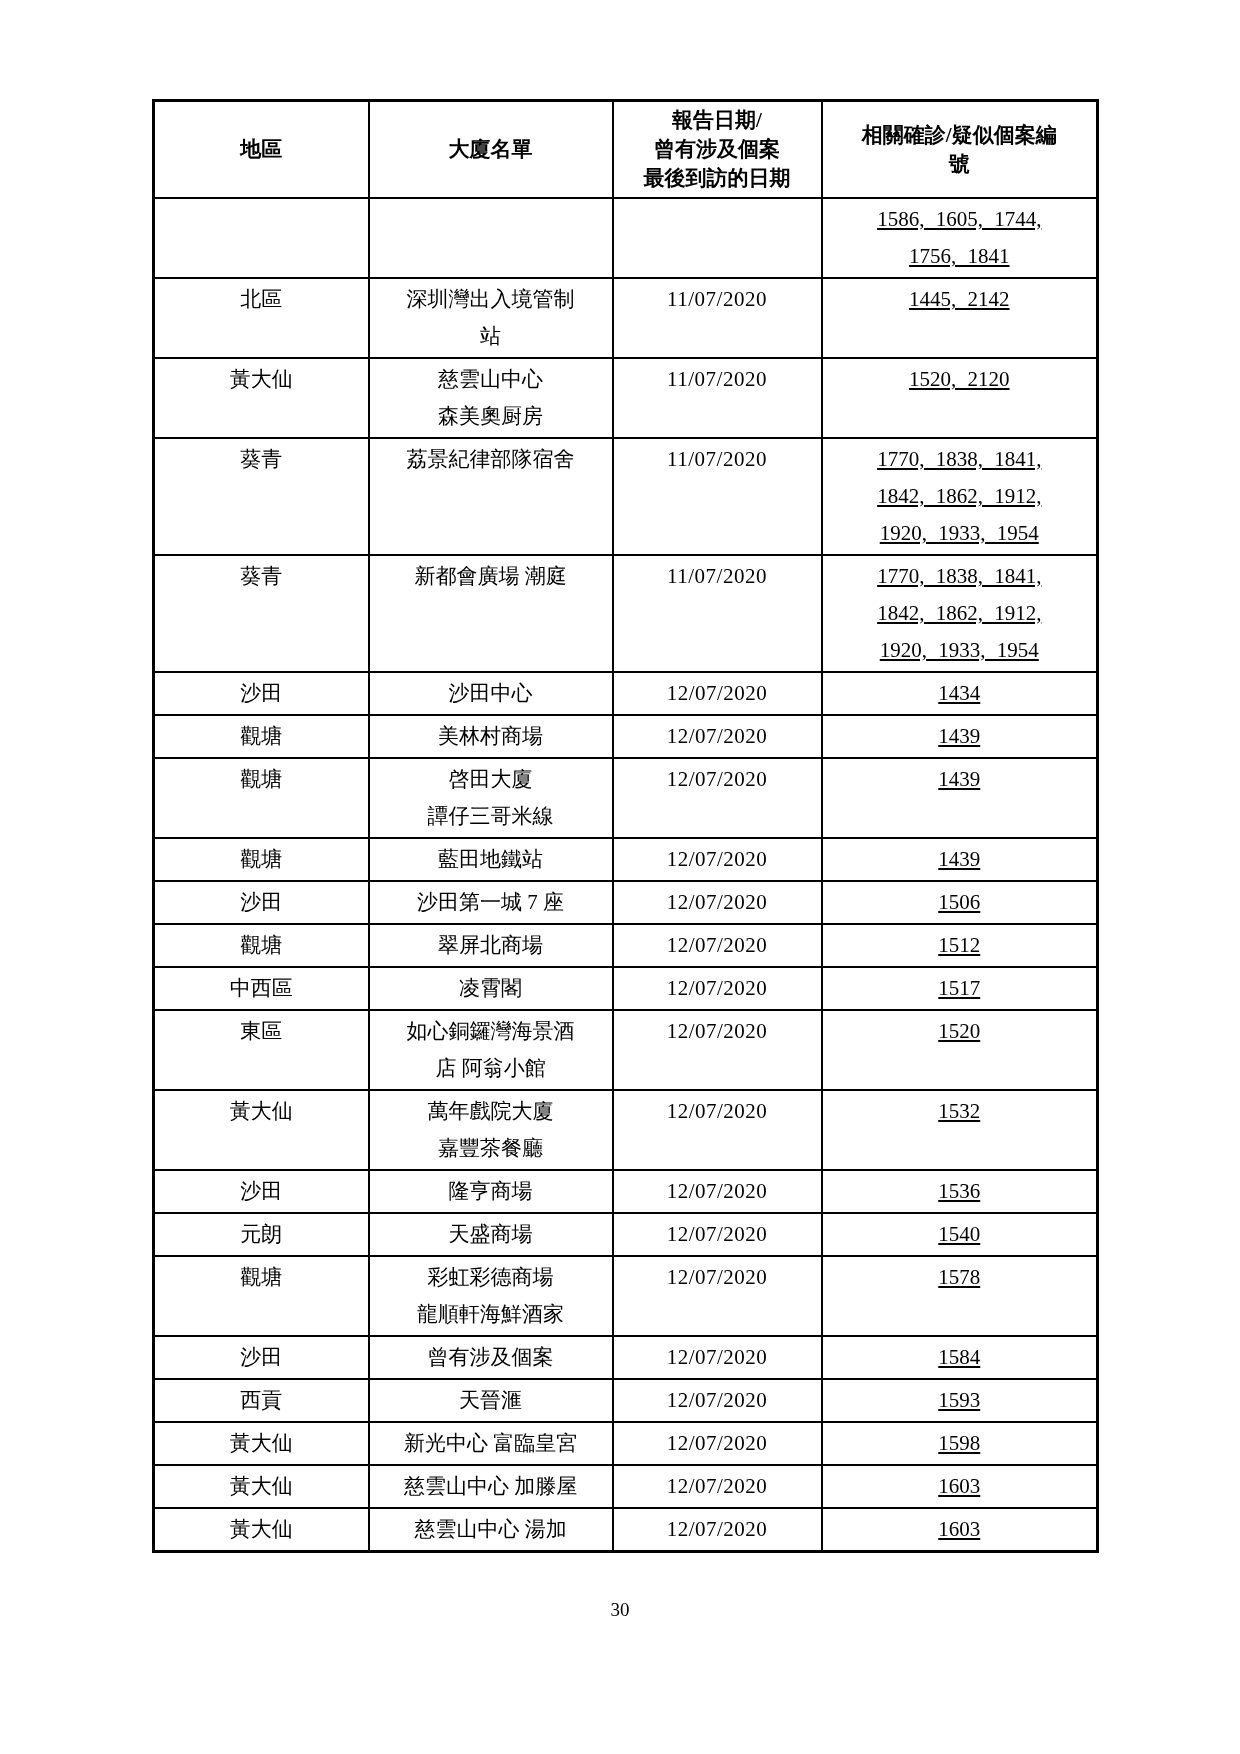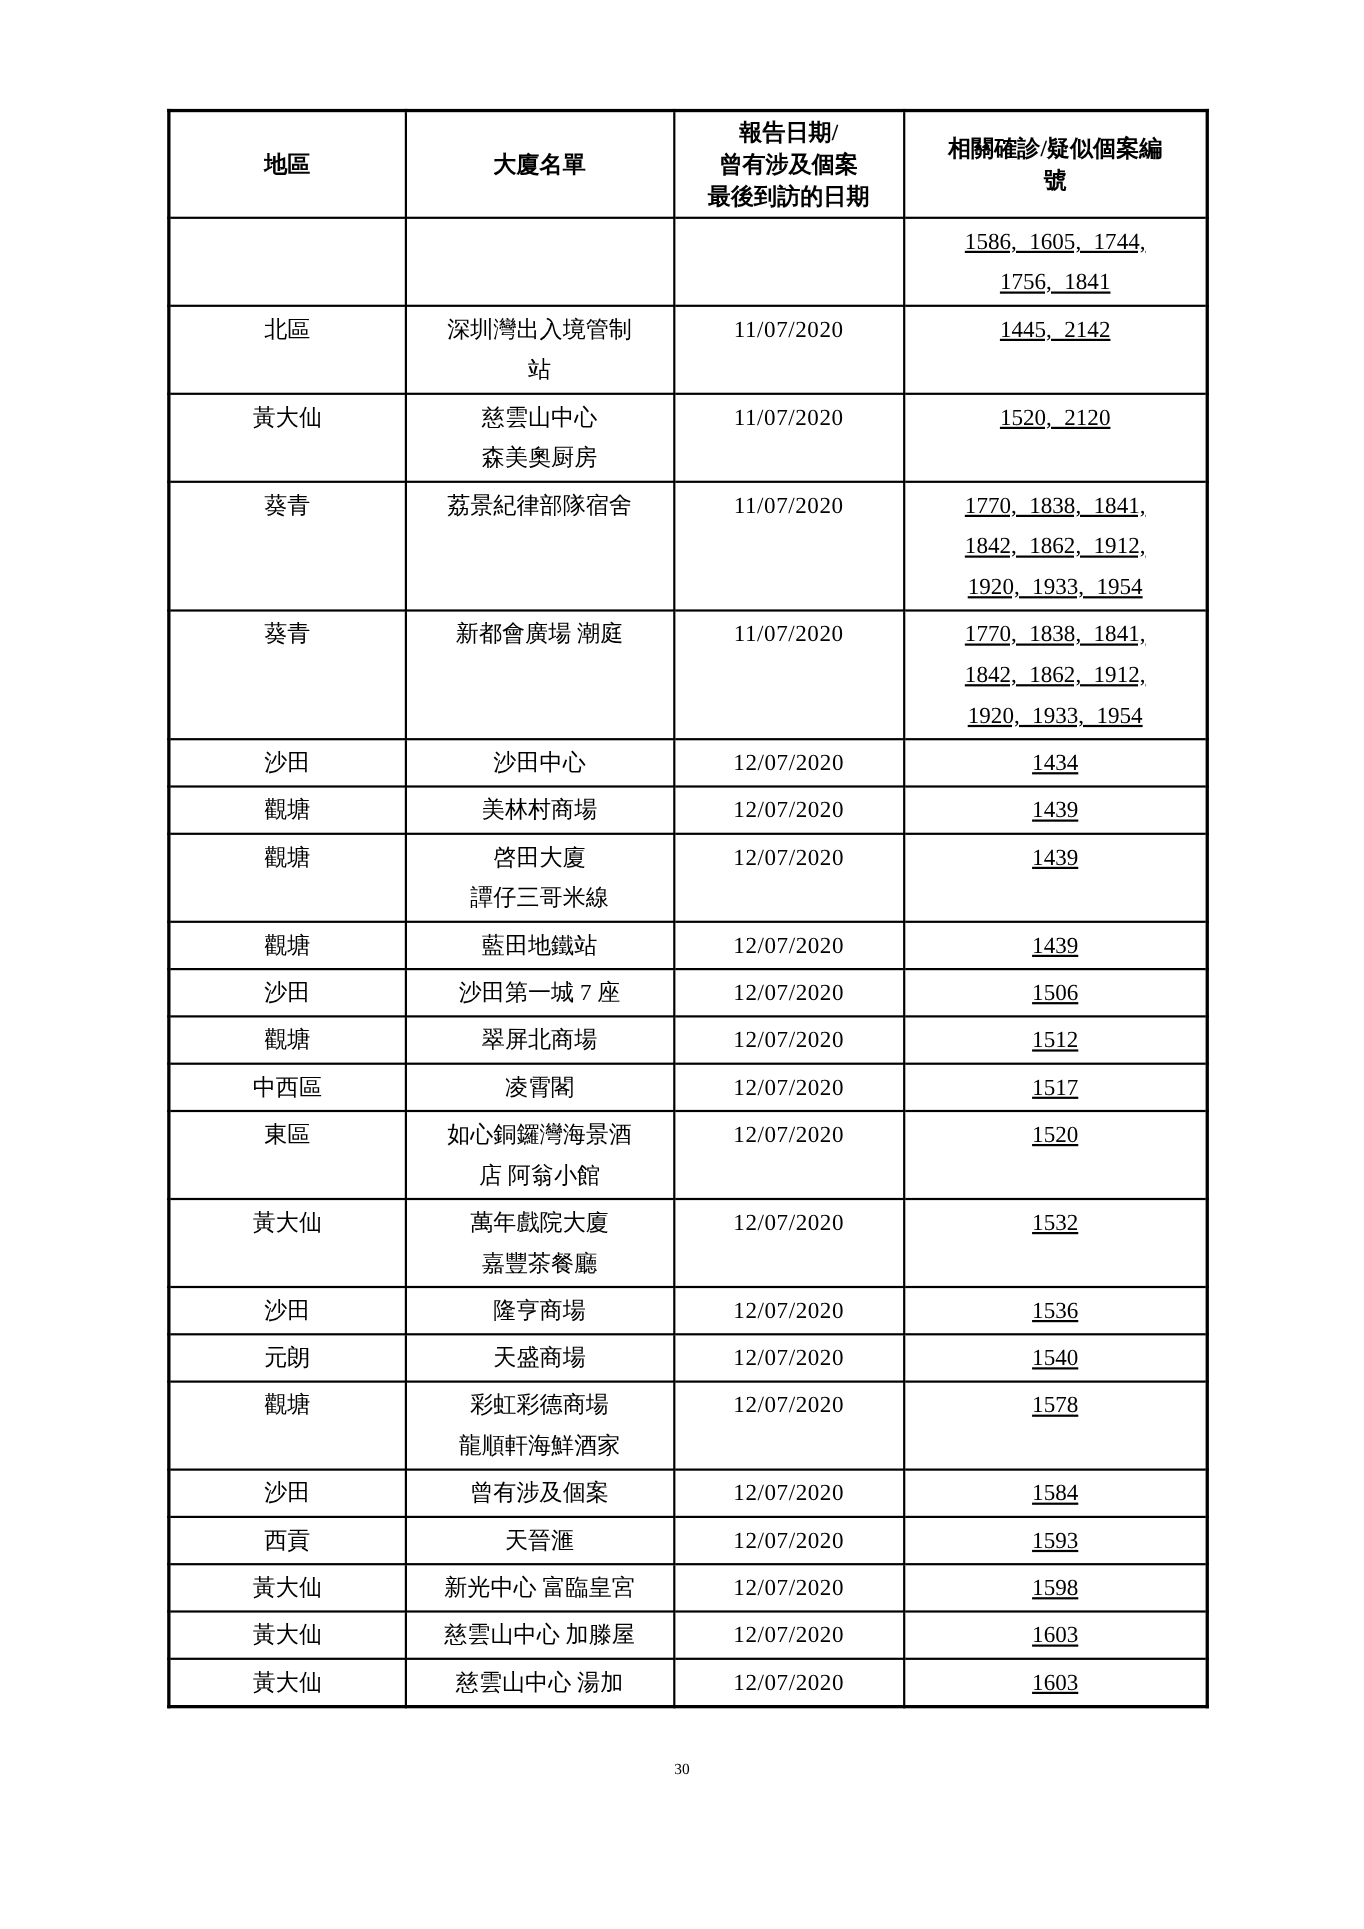--- a/index.html
+++ b/index.html
@@ -58,21 +58,21 @@
   td.cell-date {
     letter-spacing: 0.5px;
     border-radius: 10px;
   }
   .page-number {
     position: absolute;
     left: 0;
     width: 1240px;
     top: 1598px;
     text-align: center;
-    font-size: 14px;
+    font-size: 19px;
     line-height: 24px;
   }
 </style>
 </head>
 <body>
 
 <div class="page">
 
   <table class="locations">
     <colgroup>

